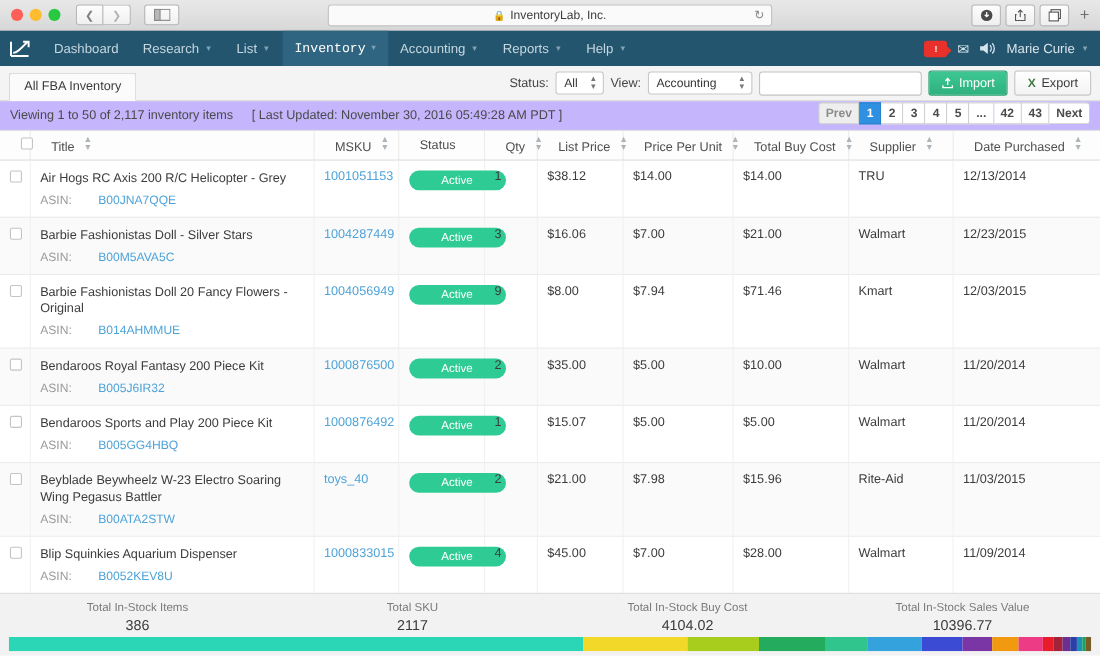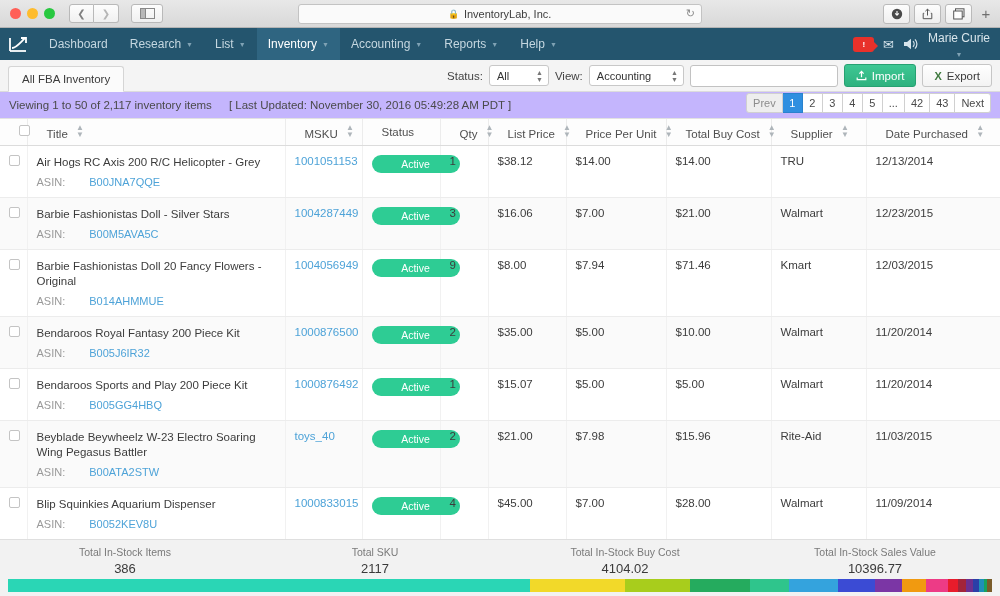--- a/index.html
+++ b/index.html
@@ -86,40 +86,41 @@
   }
   .nav-item {
     display: flex; align-items: center; gap: 5px;
     padding: 0 11px;
     font-size: 12px; color: #c5d7e0;
     white-space: nowrap;
   }
   .nav-item.active {
     background: #2f6581;
     color: #ffffff;
+    font-family: Liberation Mono, monospace;
   }
   .caret { font-size: 7px; color: #7fa2b4; line-height: 1; }
   .nav-right {
     position: absolute; right: 6px; top: 0; bottom: 0;
     display: flex; align-items: center; gap: 9px;
   }
   .badge-red {
     background: #e8312a; color: #fff;
     font-size: 8px; font-weight: bold;
     padding: 3px 9px; border-radius: 3px;
     position: relative;
   }
   .badge-red::after {
     content: ""; position: absolute; right: -4px; top: 5px;
     border-top: 4px solid transparent;
     border-bottom: 4px solid transparent;
     border-left: 4px solid #e8312a;
   }
   .nav-icon { color: #d7e5ec; font-size: 13px; display: flex; align-items: center; }
-  .nav-user { font-size: 12px; color: #d9e5eb; display: flex; align-items: center; gap: 6px; padding-right: 4px; flex-direction: column;}
+  .nav-user { font-size: 12px; color: #d9e5eb; display: flex; align-items: center; gap: 6px; padding-right: 4px;}
 
   
   .toolbar {
     height: 32px;
     background: #f4f4f4;
     border-bottom: 1px solid #dcdcdc;
     display: flex; align-items: flex-end;
     position: relative;
   }
   .fba-tab {
@@ -142,21 +143,21 @@
     font-size: 11px; color: #333;
     padding: 3px 20px 3px 7px;
     height: 21px;
     display: flex; align-items: center;
   }
   .tb-select .sel-arrows {
     position: absolute; right: 5px; top: 50%; transform: translateY(-50%);
     font-size: 7px; color: #777; line-height: 1.05;
     display: flex; flex-direction: column;
   }
-  .sel-w1 { width: 60px; }
+  .sel-w1 { width: 44px; }
   .sel-w2 { width: 95px; }
   .tb-search {
     width: 148px; height: 22px;
     background: #fff; border: 1px solid #c2c2c2; border-radius: 3px;
   }
   .btn-import {
     background: linear-gradient(#3ec793, #2eb27f);
     border: 1px solid #27a172;
     color: #fff; font-size: 11.5px;
     padding: 4px 11px; border-radius: 3px;
@@ -179,20 +180,21 @@
     border-bottom: 1px solid #e2e2e2;
     display: flex; align-items: center;
     position: relative;
     padding-left: 9px;
   }
   .viewing-text { font-size: 11.5px; color: #4a4a4a; }
   .viewing-updated { font-size: 11.5px; color: #4a4a4a; margin-left: 17px; }
   .pager {
     position: absolute; right: 9px; top: 1px;
     display: flex;
+    font-weight: bold;
   }
   .pg {
     min-width: 20px; height: 20px;
     border: 1px solid #d0d0d0;
     border-left: none;
     background: #fff;
     color: #4a4a4a;
     font-size: 11px;
     display: flex; align-items: center; justify-content: center;
     padding: 0 6px;

